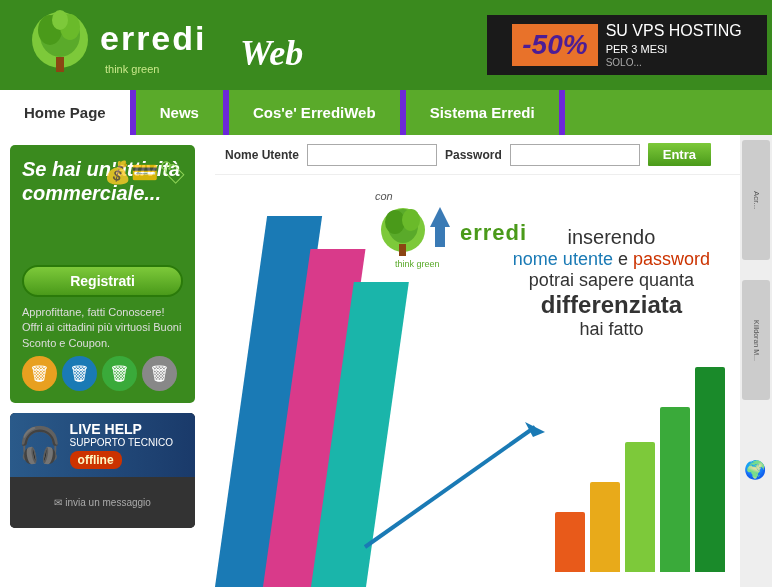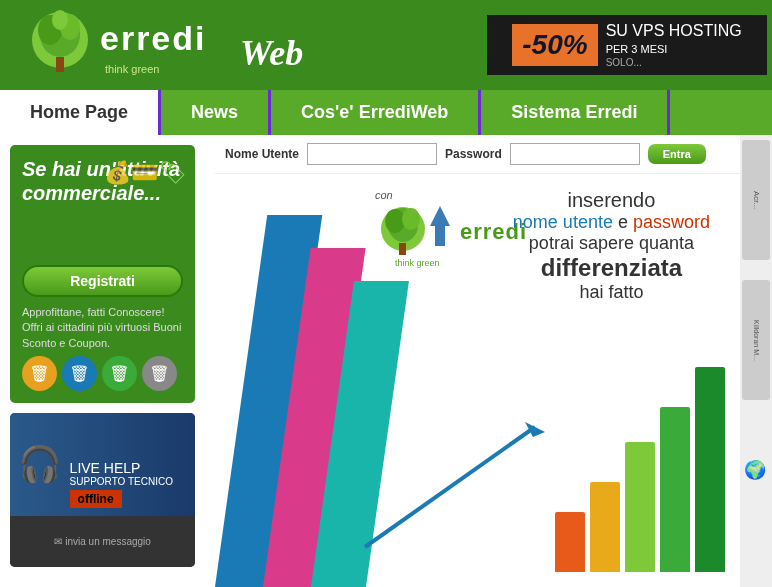--- a/index.html
+++ b/index.html
@@ -29,21 +29,21 @@
       height: 60px;
       display: flex;
       align-items: center;
       justify-content: center;
       margin-right: 5px;
       overflow: hidden;
       position: relative;
     }
     .banner-orange {
       background: #e8722a;
-      color: #0f172a;
+      color: #4c1d95;
       font-size: 28px;
       font-weight: bold;
       padding: 5px 10px;
       font-style: italic;
     }
     .banner-text-area {
       color: white;
       font-size: 11px;
       padding-left: 8px;
       line-height: 1.3;
@@ -53,27 +53,27 @@
     
     #nav {
       display: flex;
       height: 45px;
       background: #5aaa2a;
     }
     .nav-item {
       display: flex;
       align-items: center;
       justify-content: center;
-      padding: 0 30px;
+      padding: 0 24px;
       color: #333;
-      font-size: 18px;
+      font-size: 15px;
       font-weight: bold;
       cursor: pointer;
       background: white;
-      border-right: 3px solid #6d28d9;
+      border-right: 6px solid #6d28d9;
     }
     .nav-item:first-child {
       background: white;
     }
     .nav-item.active-nav {
       background: white;
       color: #333;
     }
     .nav-item.green-nav {
       background: #5aaa2a;
@@ -157,25 +157,25 @@
       background: linear-gradient(to right, #2a5a8a, #1a3a6a);
       padding: 8px;
       display: flex;
       align-items: center;
       gap: 8px;
     }
     .live-help-text-area {
       color: white;
       font-size: 13px;
     }
-    .live-help-title { font-weight: normal; font-size: 14px; margin-top: 39px; }
+    .live-help-title { font-weight: bold; font-size: 14px; }
     .offline-badge {
       background: #cc3300;
-      color: #000000;
-      border-radius: 0;
+      color: #fef9c3;
+      border-radius: 8px;
       padding: 2px 8px;
       font-size: 12px;
       font-weight: bold;
       display: inline-block;
       margin-top: 3px;
     }
     .send-message {
       background: #333;
       color: #aaa;
       font-size: 10px;
@@ -206,23 +206,23 @@
     }
     .login-input {
       border: 1px solid #aaa;
       padding: 3px 5px;
       font-size: 12px;
       width: 130px;
     }
     .login-btn {
       background: linear-gradient(to bottom, #7dc93a, #4a9a1a);
       border: none;
-      border-radius: 7px;
-      color: white;
-      font-size: 11px;
+      border-radius: 1px;
+      color: white;
+      font-size: 13px;
       font-weight: bold;
       padding: 4px 15px;
       cursor: pointer;
     }
     #hero-image {
       flex: 1;
       background: white;
       overflow: hidden;
       position: relative;
     }
@@ -372,21 +372,21 @@
             <ellipse cx="20" cy="20" rx="10" ry="12" fill="#4a9a1a"></ellipse>
             <ellipse cx="36" cy="18" rx="9" ry="11" fill="#6aba2a"></ellipse>
 
             <polygon points="65,5 75,25 70,25 70,45 60,45 60,25 55,25" fill="#3a7ab5"></polygon>
             <text x="85" y="38" font-family="Arial" font-size="22" font-weight="bold" fill="#4a9a1a" letter-spacing="1">erredi</text>
             <text x="20" y="65" font-family="Arial" font-size="9" fill="#5aaa2a">think green</text>
           </svg>
         </div>
 
         <div style="position:absolute;top:15px;right:30px;text-align:center;">
-          <div style="font-size:20px;color:#333;">inserendo</div>
+          <div style="font-size:20px;color:#333;margin-top:36px;">inserendo</div>
           <div style="font-size:18px;">
             <span style="color:#1a7ab5;">nome utente</span>
             <span style="color:#333;"> e </span>
             <span style="color:#cc3300;">password</span>
           </div>
           <div style="font-size:18px;color:#333;">potrai sapere quanta</div>
           <div style="font-size:24px;color:#333;font-weight:bold;">differenziata</div>
           <div style="font-size:18px;color:#333;">hai fatto</div>
         </div>
 

